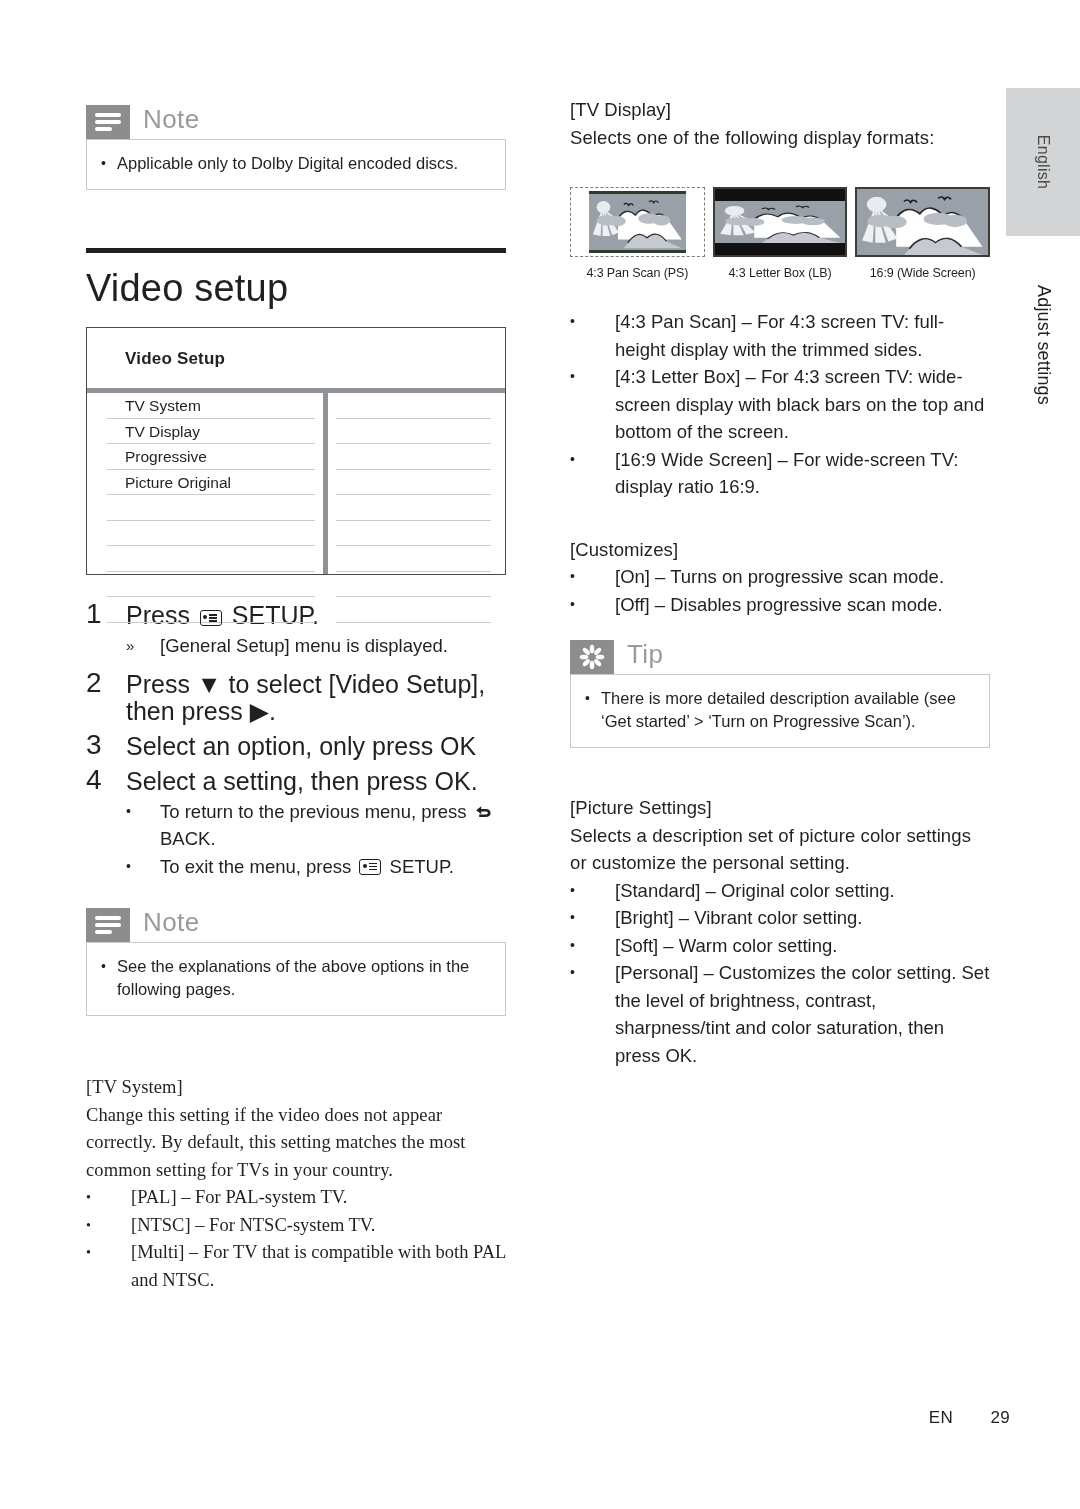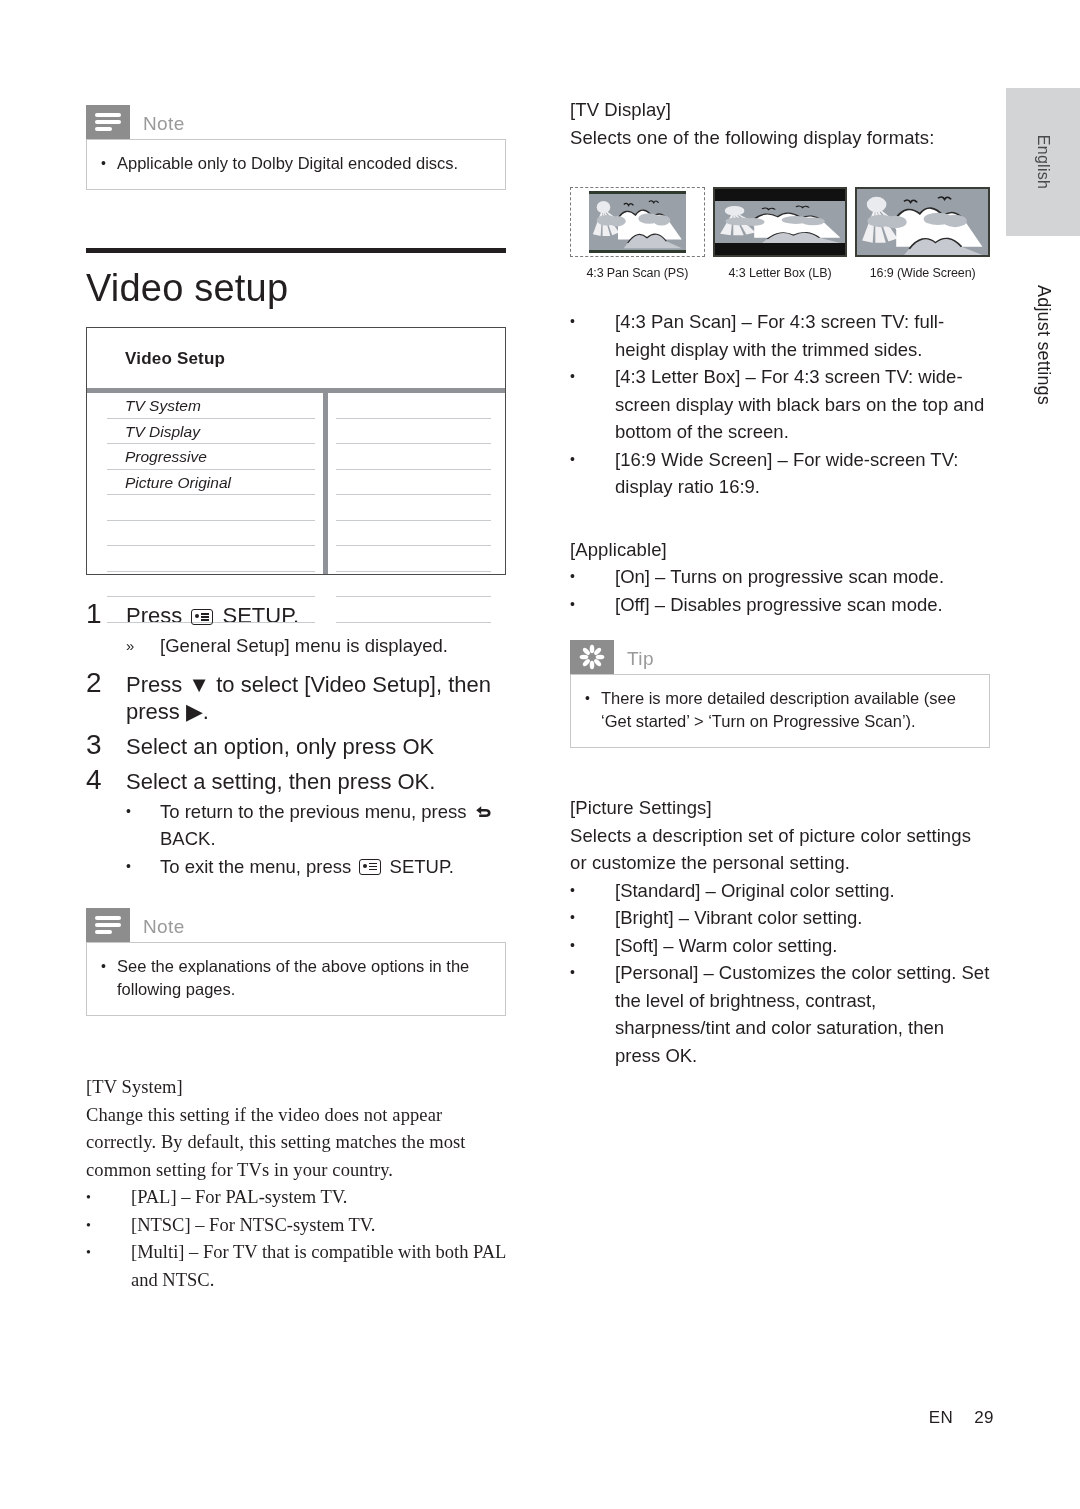--- a/index.html
+++ b/index.html
@@ -47,21 +47,21 @@
   .callout-badge {
     width: 44px;
     height: 34px;
     background: #8d8d8d;
     display: flex;
     align-items: center;
     justify-content: center;
     flex: 0 0 auto;
   }
   .callout-title {
-    font-size: 19px;
+    font-size: 26px;
     color: #9a9a9a;
     padding-left: 13px;
     padding-bottom: 4px;
     letter-spacing: 0.4px;
   }
   .callout-body {
     border: 1px solid #c8c8c8;
     border-top: 1px solid #c8c8c8;
     box-sizing: border-box;
     padding: 12px 14px 14px 14px;
@@ -142,21 +142,20 @@
   }
   .osd-divider {
     width: 5px;
     background: #8f9296;
     flex: 0 0 auto;
   }
   .osd-colB { flex: 1 1 auto; position: relative; }
   .osd-row {
     height: 25.5px;
     position: relative;
-    font-style: italic;
   }
   .osd-colA .osd-row { padding-left: 38px; }
   .osd-row .lbl {
     font-size: 15.5px;
     line-height: 25.5px;
     white-space: nowrap;
   }
   .osd-row::after {
     content: "";
     position: absolute;
@@ -174,21 +173,21 @@
   }
   .step-num {
     width: 40px;
     flex: 0 0 auto;
     font-size: 28px;
     line-height: 33px;
     letter-spacing: 0.2px;
   }
   .step-txt {
     flex: 1 1 auto;
-    font-size: 22px;
+    font-size: 25px;
     line-height: 27.5px;
     padding-top: 5px;
   }
   .sub-arrow {
     display: flex;
     font-size: 18.5px;
     line-height: 27.5px;
     padding-left: 40px;
   }
   .sub-arrow .mk {
@@ -326,21 +325,21 @@
   
   .footer {
     position: absolute;
     left: 0;
     top: 1408px;
     width: 1010px;
     text-align: right;
     font-size: 17px;
     letter-spacing: 0.3px;
   }
-  .footer .pg { display: inline-block; width: 52px; text-align: center; }
+  .footer .pg { display: inline-block; width: 52px; text-align: right; }
 </style>
 </head>
 <body>
 
 <div class="col col-left">
 
   <div class="callout" style="margin-top:105px;">
     <div class="callout-head">
       <div class="callout-badge">
         <div class="note-bars">
@@ -583,21 +582,21 @@
         <span class="bt">[4:3 Letter Box] – For 4:3 screen TV: wide-screen display with black bars on the top and bottom of the screen.</span>
       </div>
       <div class="bitem">
         <span class="mk">•</span>
         <span class="bt">[16:9 Wide Screen] – For wide-screen TV: display ratio 16:9.</span>
       </div>
     </div>
   </div>
 
   <div style="margin-top:35px;">
-    <div class="subhead">[Applicable]</div>
+    <div class="subhead">[Customizes]</div>
     <div class="blist">
       <div class="bitem">
         <span class="mk">•</span>
         <span class="bt">[On] – Turns on progressive scan mode.</span>
       </div>
       <div class="bitem">
         <span class="mk">•</span>
         <span class="bt">[Off] – Disables progressive scan mode.</span>
       </div>
     </div>

